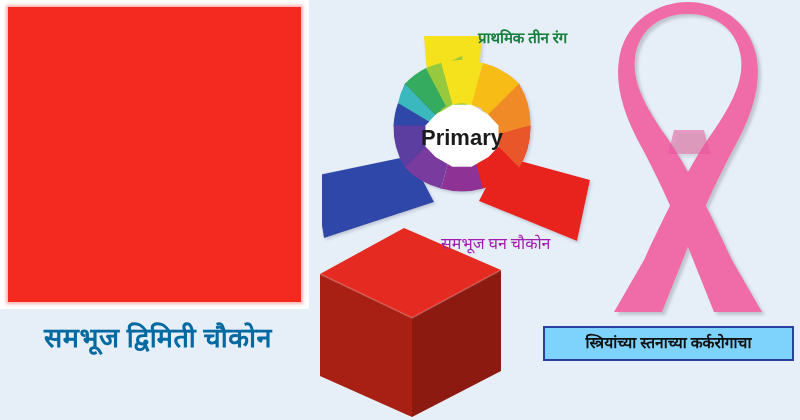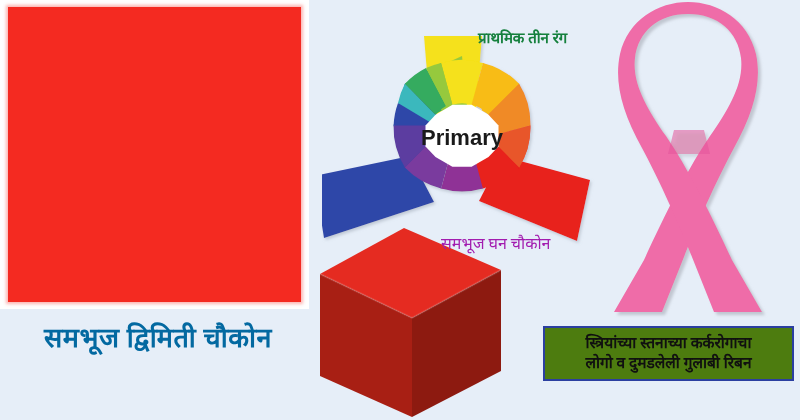--- a/index.html
+++ b/index.html
@@ -105,21 +105,21 @@
   }
 
   
   .caption-box {
     position: absolute;
     left: 543px;
     top: 326px;
     width: 251px;
     box-sizing: border-box;
     border: 2px solid #2b3fa0;
-    background: #4d7c0f;
+    background: #7dd3fc;
     padding: 5px 6px 6px 6px;
     text-align: center;
     font-family: "Liberation Serif", serif;
     font-size: 15.5px;
     font-weight: 600;
     color: #101010;
     line-height: 1.28;
   }
   .caption-box .cb-line { display: block; white-space: nowrap; }
 </style>
@@ -252,16 +252,15 @@
                  C 50,18 80,0 110,0
                  Z"></path>
 
         <path fill="#e4559a" fill-opacity="0.55" d="M 96,128 L 126,128 L 132,152 L 90,152 Z"></path>
       </g>
     </svg>
   </div>
 
   <div class="caption-box">
     <span class="cb-line">स्त्रियांच्या स्तनाच्या कर्करोगाचा</span>
-    <span class="cb-line">लोगो व दुमडलेली गुलाबी रिबन</span>
   </div>
 
 </div>
 
 </body></html>

